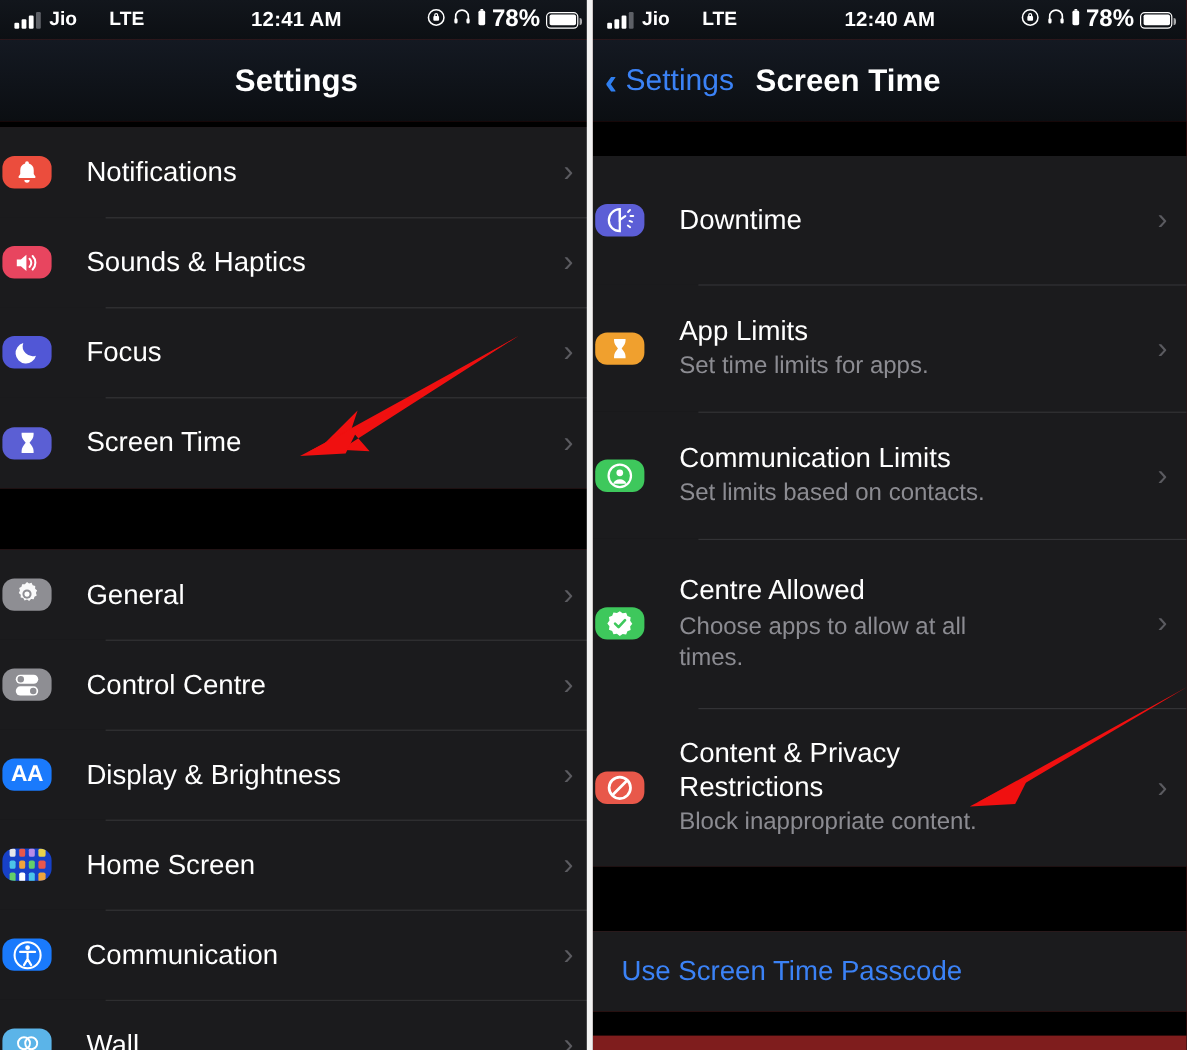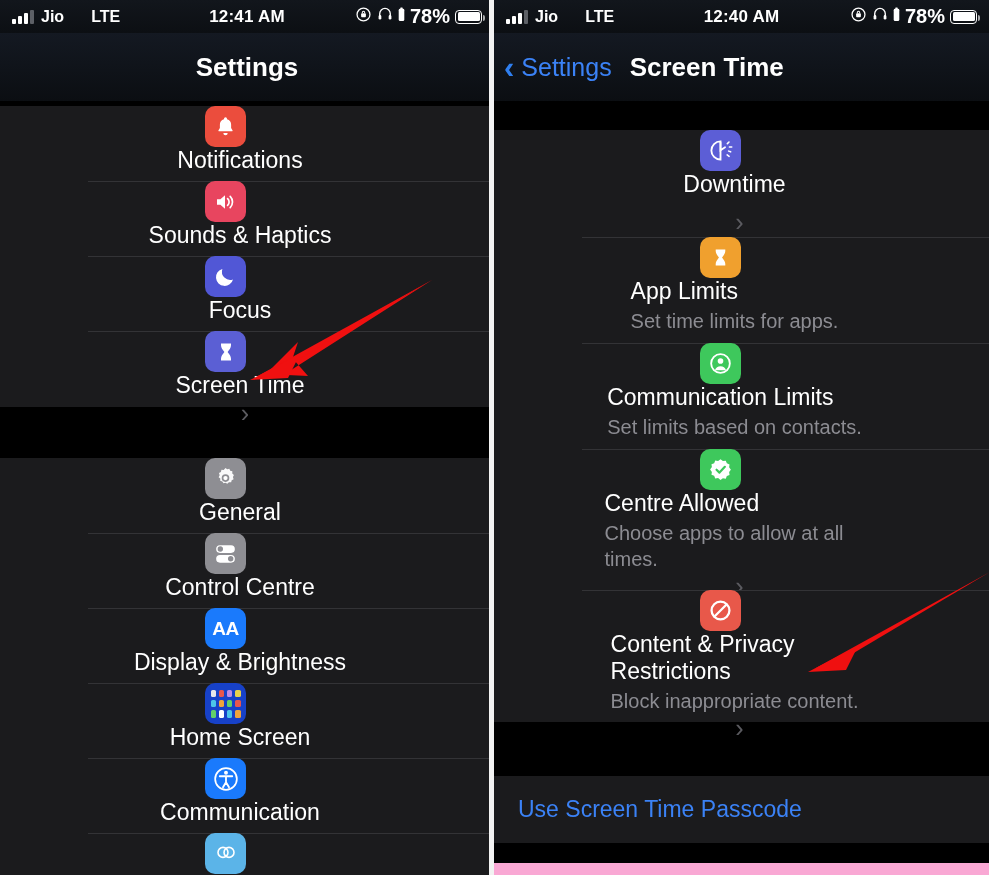--- a/index.html
+++ b/index.html
@@ -5,21 +5,21 @@
   * { margin:0; padding:0; box-sizing:border-box; }
   html,body{
     width:989px; height:875px; background:#000;
     font-family:"Liberation Sans", sans-serif;
     overflow:hidden;
   }
   .screenshot{
     position:relative; width:989px; height:875px;
     display:flex; background:#000;
   }
-  .panel{ position:relative; width:494px; height:875px; background:#f9a8d4; overflow:hidden; }
+  .panel{ position:relative; width:494px; height:875px; background:#7f1d1d; overflow:hidden; }
   .panel.right{ width:495px; }
   .panel-divider{
     position:absolute; left:489px; top:0; width:5px; height:875px;
     background:#f2f2f2; z-index:40;
   }
 
   
   .statusbar{
     position:relative; height:33px; width:100%;
     display:flex; align-items:center;
@@ -63,21 +63,21 @@
   }
   .chev-back{ font-size:31px; font-weight:bold; line-height:1; color:#2f7ff0; }
   .nav-back-label{ font-size:25px; color:#3b82f6; }
   .nav-title-right{ font-size:26px; font-weight:bold; margin-left:18px; }
 
   
   .gap{ background:#000; width:100%; }
   .group{ background:#1b1b1d; width:100%; }
   .row{
     position:relative; display:flex; align-items:center;
-    padding-left:2px; padding-right:16px; background:#1b1b1d;flex-direction:column;
+    padding-left:2px; padding-right:16px; background:#1b1b1d;
   }
   .row .sep{
     position:absolute; left:88px; right:0; top:0; height:1px; background:#333336;
   }
   .ico{
     width:41px; height:27px; border-radius:10px; flex:0 0 41px;
     display:flex; align-items:center; justify-content:center;
     margin-right:29px; position:relative; overflow:hidden;
   }
   .rowtext{ flex:1; min-width:0; }

